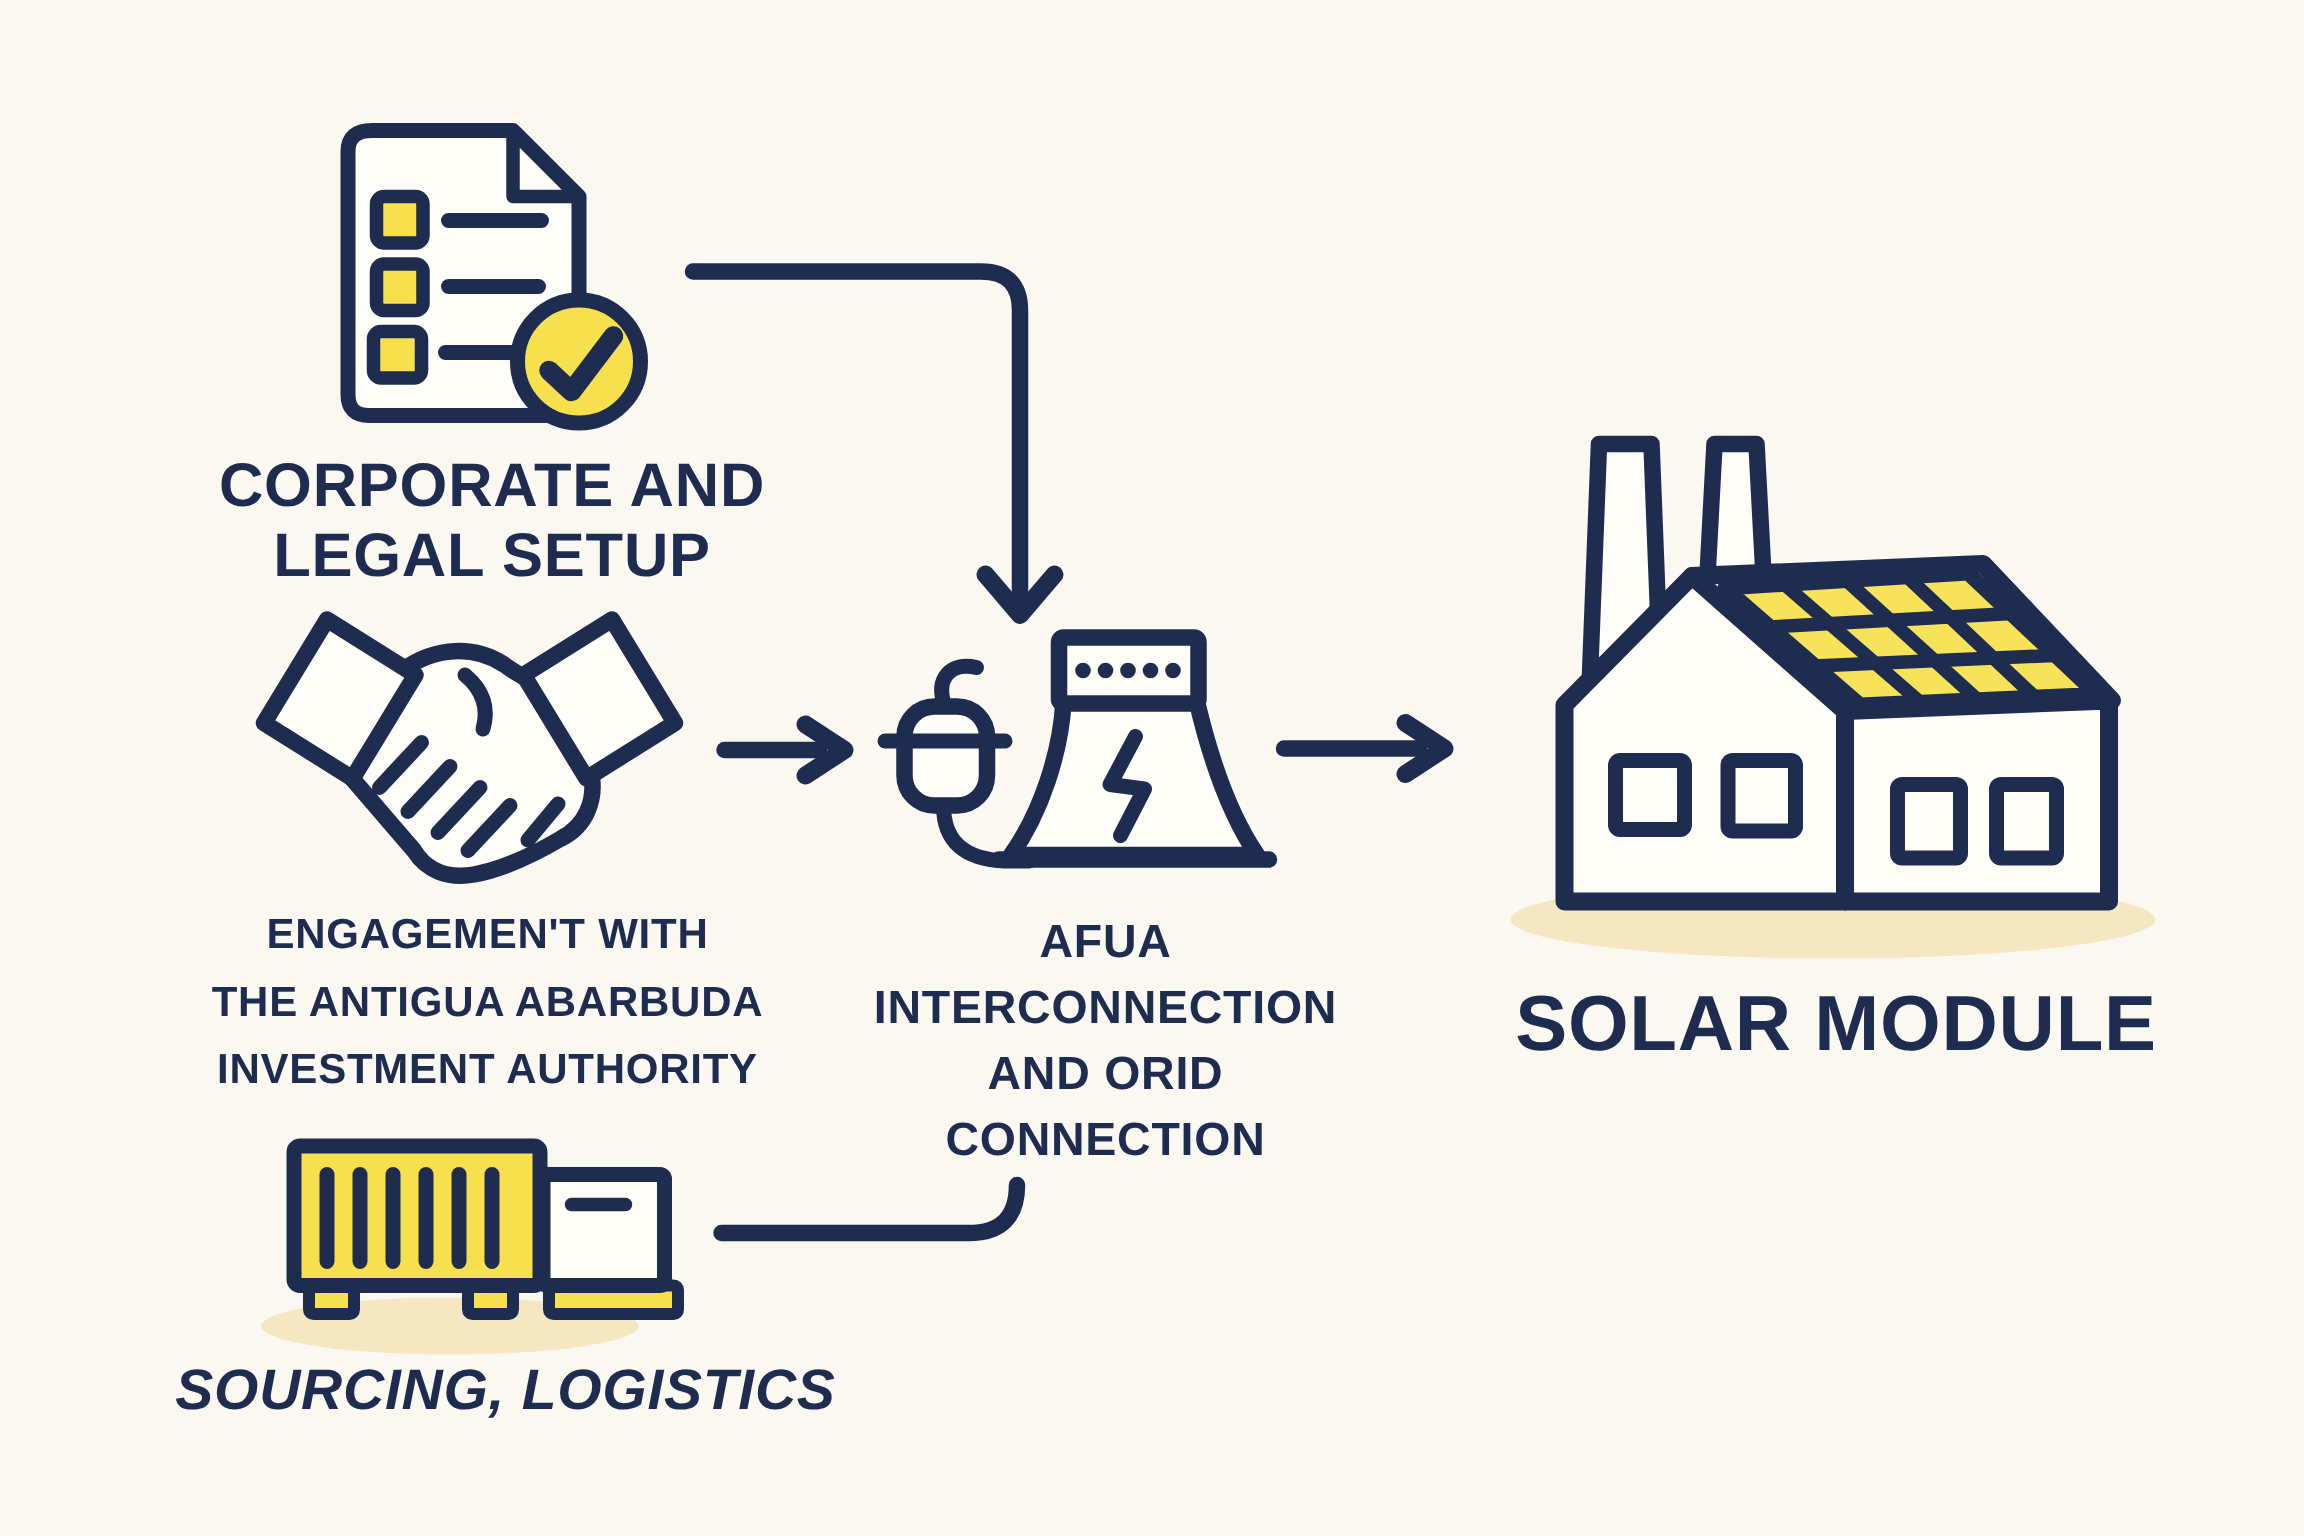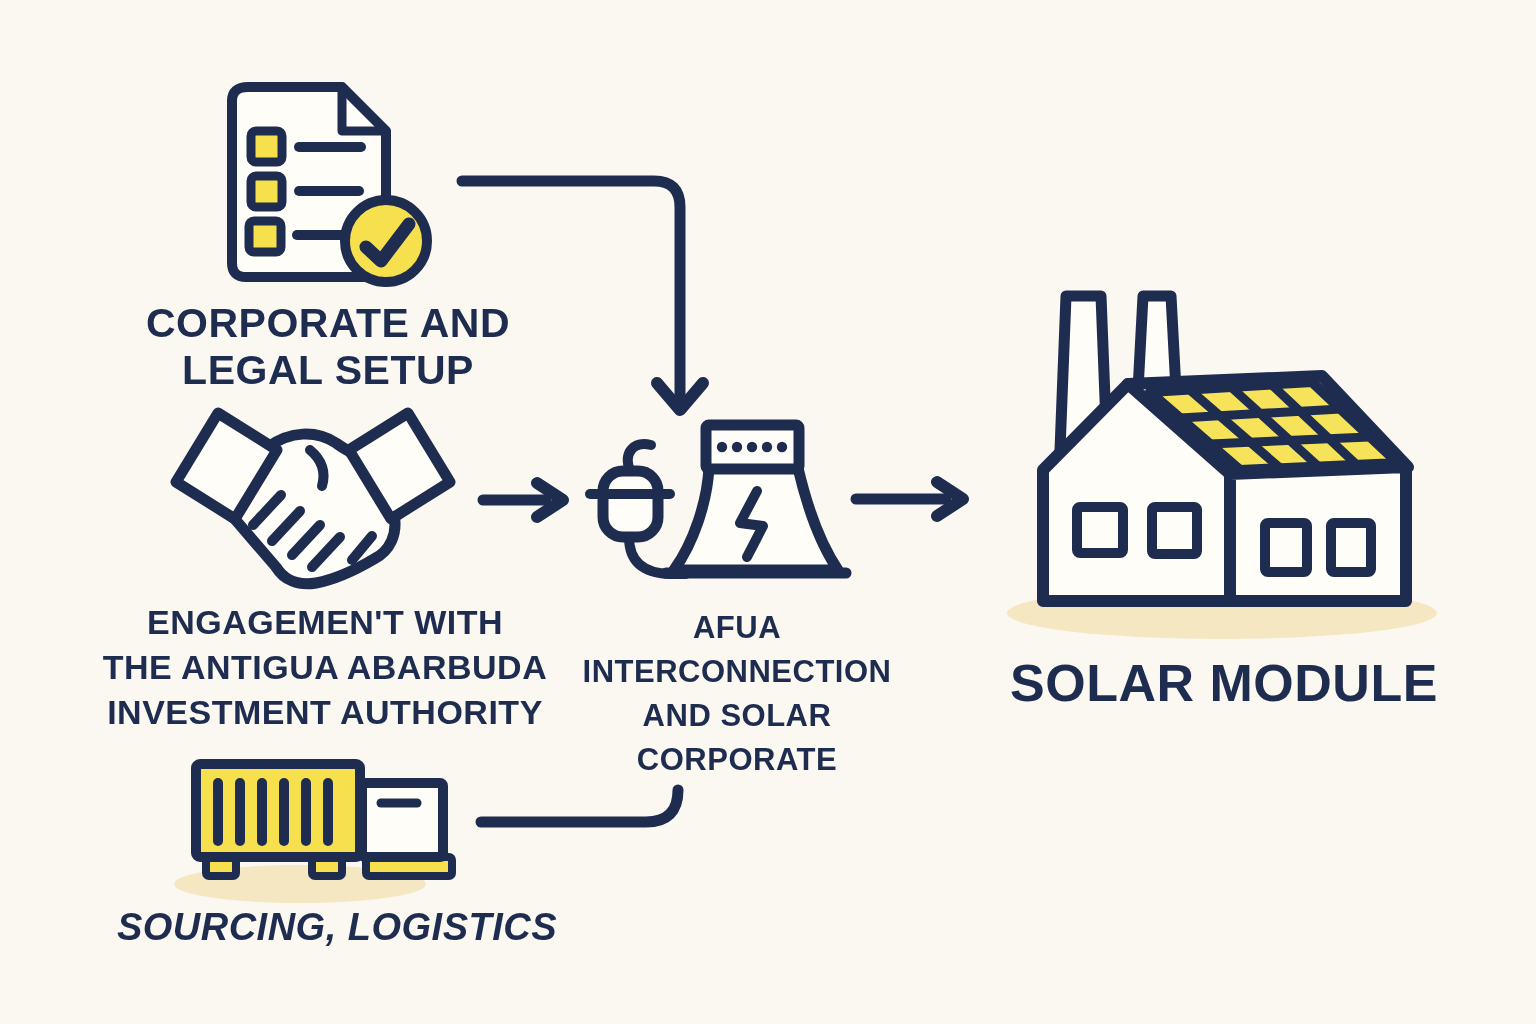--- a/index.html
+++ b/index.html
@@ -14,21 +14,21 @@
   .label{
     position:absolute;
     text-align:center;
     font-weight:700;
     color:#1E2C50;
     letter-spacing:0.5px;
     line-height:1.16;
   }
   .label div{white-space:nowrap;}
   .label-corporate{left:108px;top:300px;width:440px;font-size:41px;line-height:47px;}
-  .label-engagement{left:85px;top:600px;width:480px;font-size:34px;line-height:45px;}
+  .label-engagement{left:85px;top:600px;width:480px;font-size:28px;line-height:45px;}
   .label-sourcing{left:87px;top:904px;width:500px;font-size:38px;line-height:46px;font-style:italic;}
   .label-apua{left:567px;top:606px;width:340px;font-size:31px;line-height:44px;}
   .label-solar{left:1004px;top:658px;width:440px;font-size:52px;line-height:51px;}
 </style>
 </head>
 <body>
 
 <div class="canvas">
 
   <svg class="scene" width="1536" height="1024" viewBox="0 0 1536 1024">
@@ -153,21 +153,21 @@
     <div>INVESTMENT AUTHORITY</div>
   </div>
 
   <div class="label label-sourcing">
     <div>SOURCING, LOGISTICS</div>
   </div>
 
   <div class="label label-apua">
     <div>AFUA</div>
     <div>INTERCONNECTION</div>
-    <div>AND SOLAR</div>
-    <div>CORPORATE</div>
+    <div>AND ORID</div>
+    <div>CONNECTION</div>
   </div>
 
   <div class="label label-solar">
     <div>SOLAR MODULE</div>
   </div>
 
 </div>
 
 </body></html>

